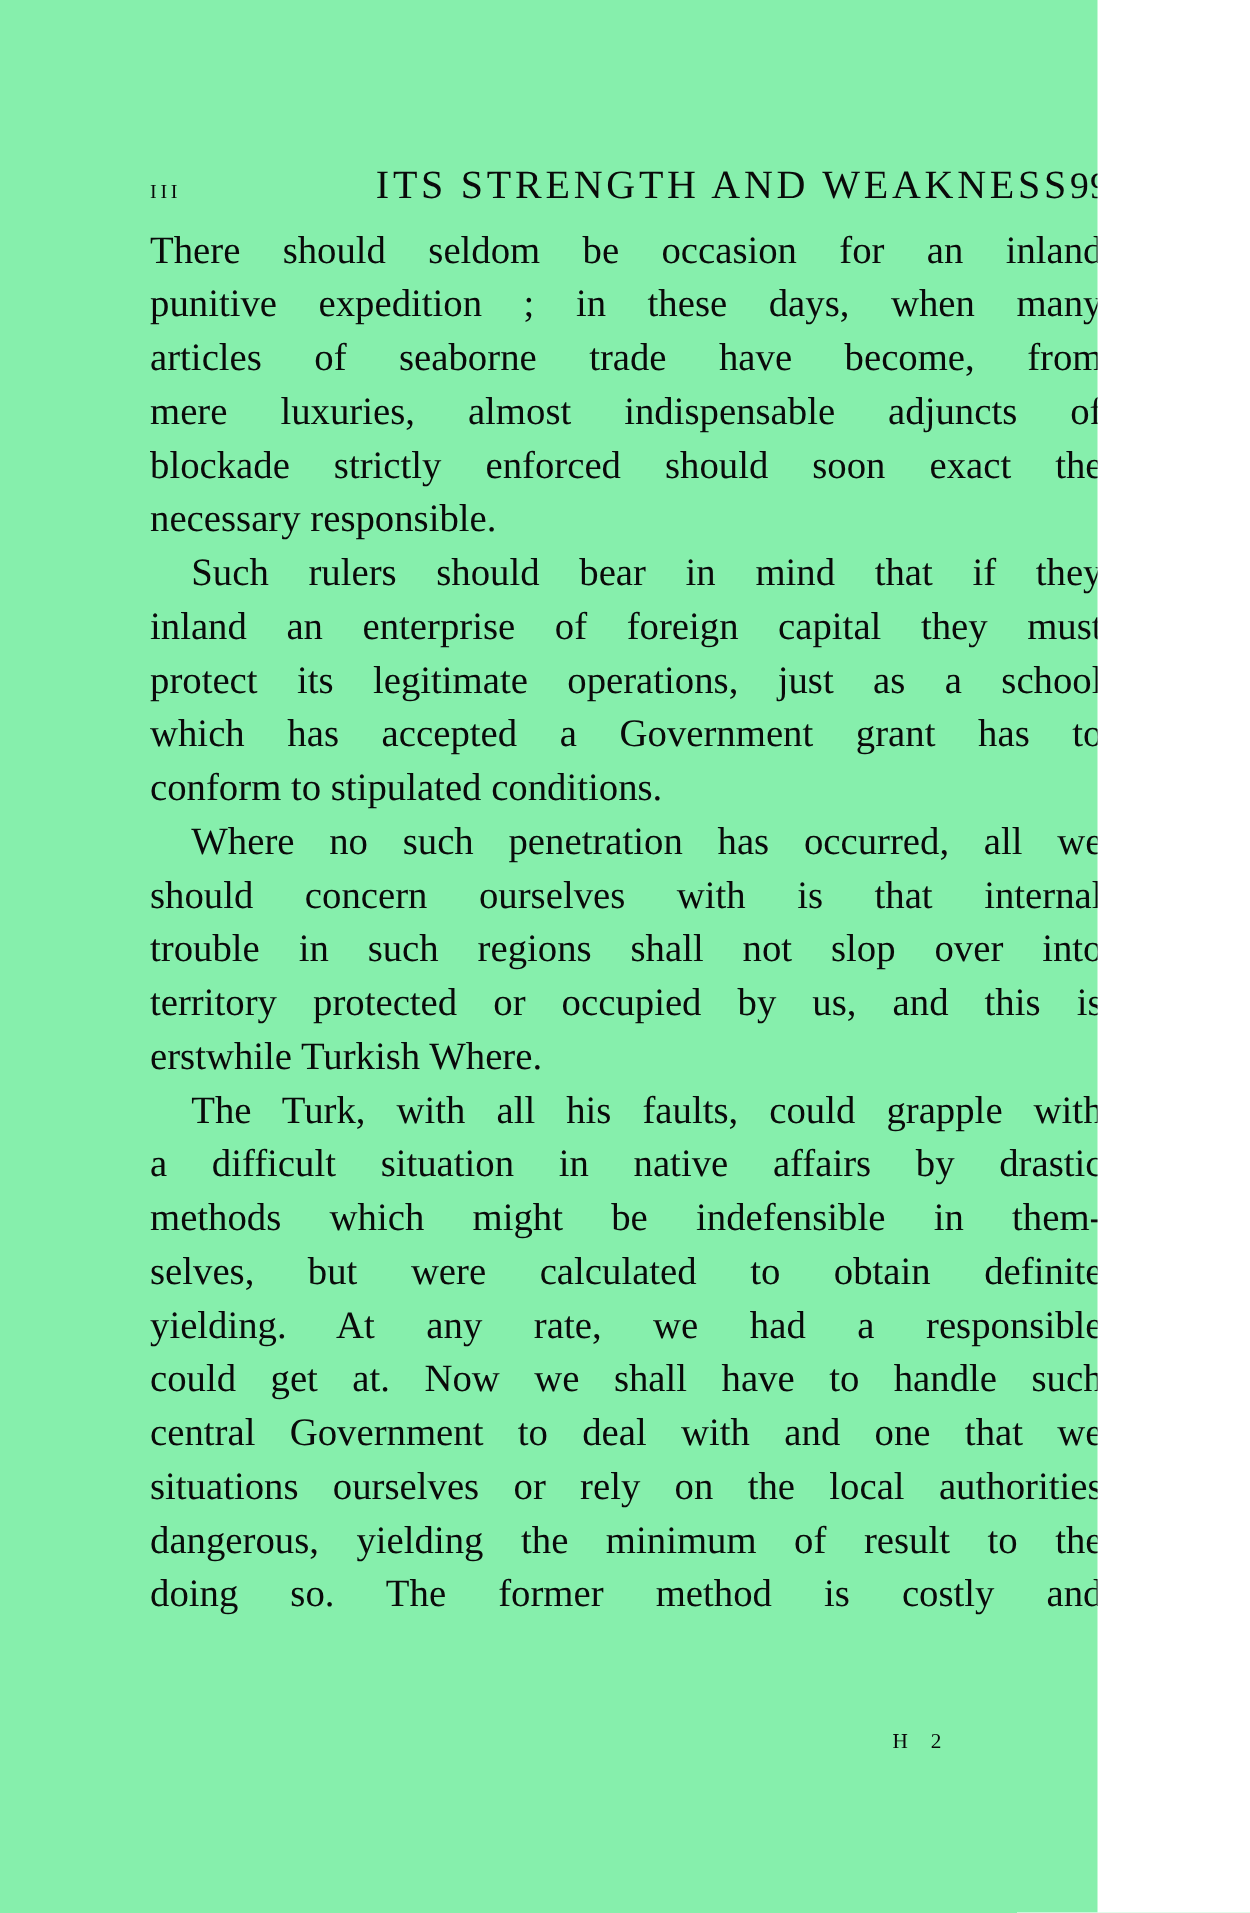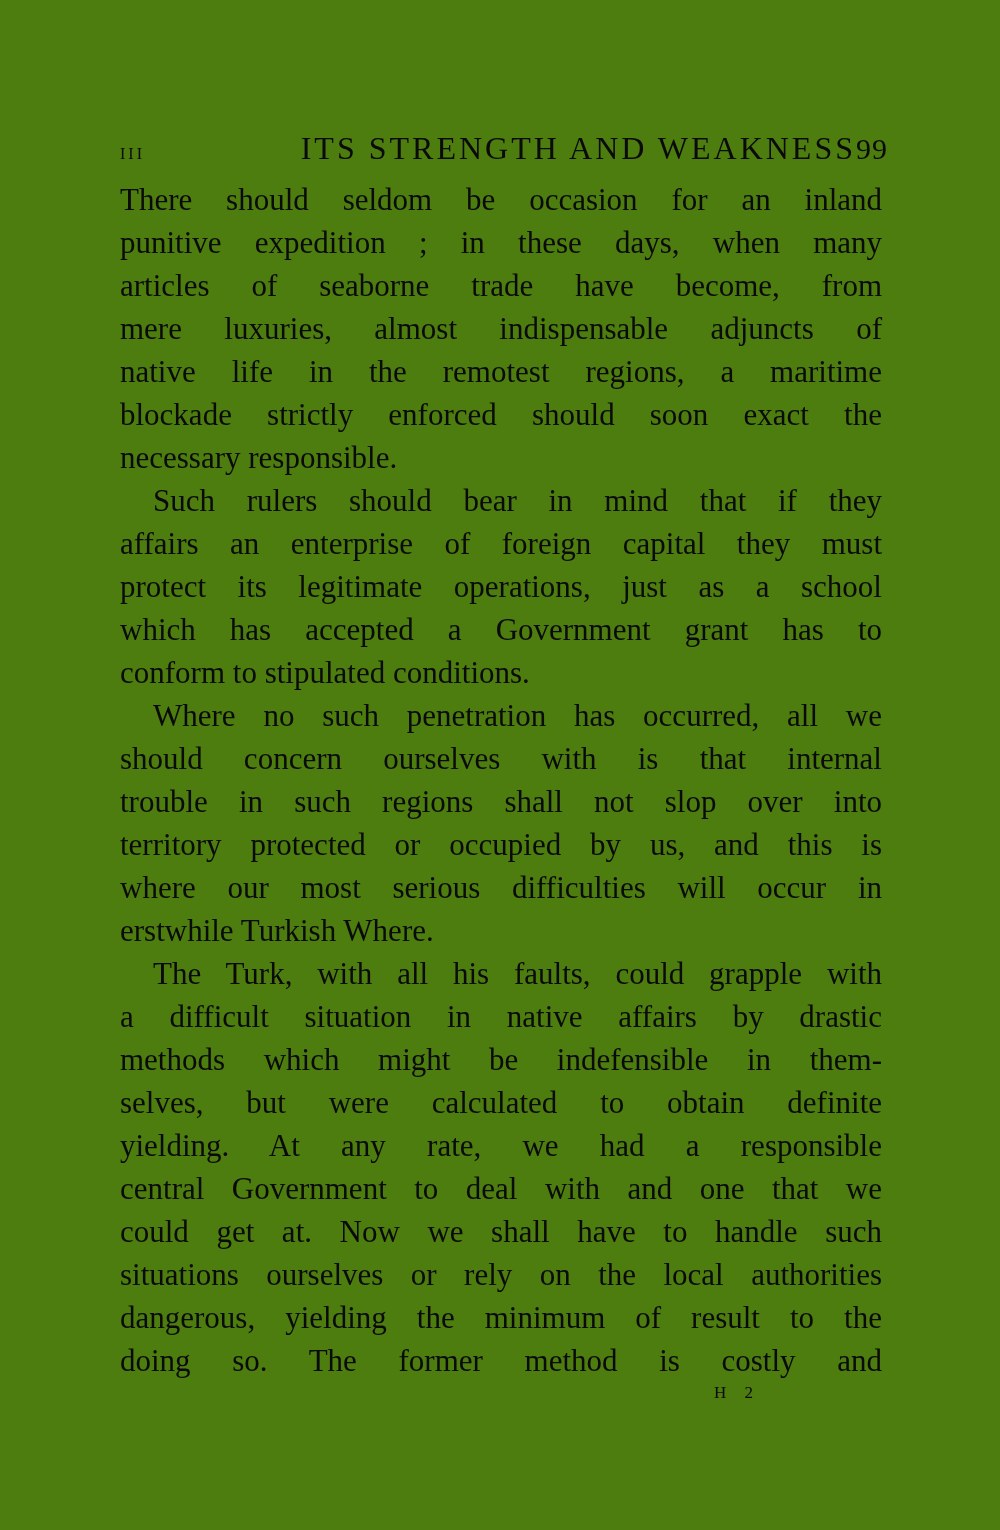--- a/index.html
+++ b/index.html
@@ -2,23 +2,23 @@
 <html><head>
 <meta charset="utf-8">
 <style>
   html, body {
     margin: 0;
     padding: 0;
     background: #ffffff;
   }
   .book-page {
     position: relative;
-    width: 1000px;
+    width: 878px;
     height: 1530px;
-    background: #4d7c0f;
+    background: #86efac;
     color: #0a0a0a;
     font-family: "Liberation Serif", serif;
     overflow: hidden;
   }
   .page-header {
     position: absolute;
     top: 106px;
     left: 120px;
     width: 768px;
     display: flex;
@@ -84,41 +84,39 @@
     <span class="running-title">ITS STRENGTH AND WEAKNESS</span>
     <span class="page-number">99</span>
   </div>
 
   <div class="page-body">
 
   <div class="text-line">There should seldom be occasion for an inland</div>
       <div class="text-line">punitive expedition ; in these days, when many</div>
       <div class="text-line">articles of seaborne trade have become, from</div>
       <div class="text-line">mere luxuries, almost indispensable adjuncts of</div>
-      <div class="text-line">native life in the remotest regions, a maritime</div>
       <div class="text-line">blockade strictly enforced should soon exact the</div>
       <div class="text-line para-end">necessary responsible.</div>
       <div class="text-line indent">Such rulers should bear in mind that if they</div>
-      <div class="text-line">affairs an enterprise of foreign capital they must</div>
+      <div class="text-line">inland an enterprise of foreign capital they must</div>
       <div class="text-line">protect its legitimate operations, just as a school</div>
       <div class="text-line">which has accepted a Government grant has to</div>
       <div class="text-line para-end">conform to stipulated conditions.</div>
       <div class="text-line indent">Where no such penetration has occurred, all we</div>
       <div class="text-line">should concern ourselves with is that internal</div>
       <div class="text-line">trouble in such regions shall not slop over into</div>
       <div class="text-line">territory protected or occupied by us, and this is</div>
-      <div class="text-line">where our most serious difficulties will occur in</div>
       <div class="text-line para-end">erstwhile Turkish Where.</div>
       <div class="text-line indent">The Turk, with all his faults, could grapple with</div>
       <div class="text-line">a difficult situation in native affairs by drastic</div>
       <div class="text-line">methods which might be indefensible in them-</div>
       <div class="text-line">selves, but were calculated to obtain definite</div>
       <div class="text-line">yielding.  At any rate, we had a responsible</div>
+      <div class="text-line">could get at.  Now we shall have to handle such</div>
       <div class="text-line">central Government to deal with and one that we</div>
-      <div class="text-line">could get at.  Now we shall have to handle such</div>
       <div class="text-line">situations ourselves or rely on the local authorities</div>
       <div class="text-line">dangerous, yielding the minimum of result to the</div>
       <div class="text-line">doing so.  The former method is costly and</div>
     </div>
 
   <div class="signature-mark">H 2</div>
 
 </div>
 
 </body></html>

